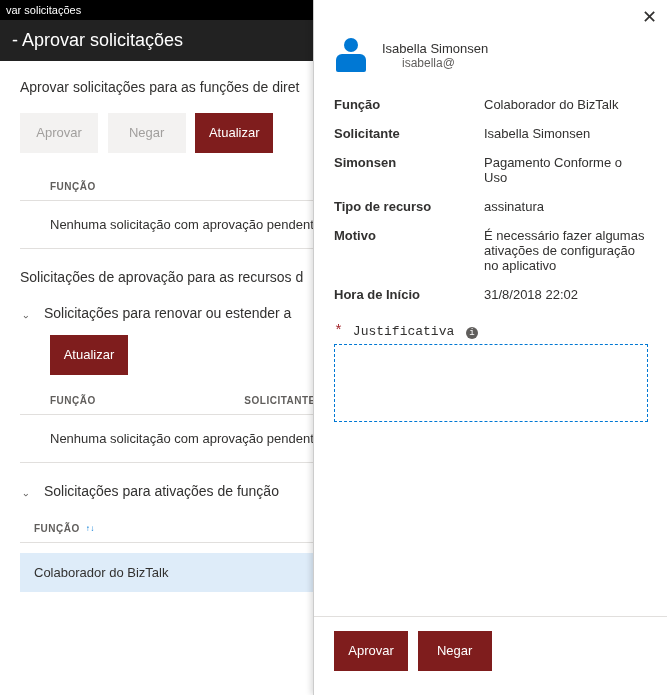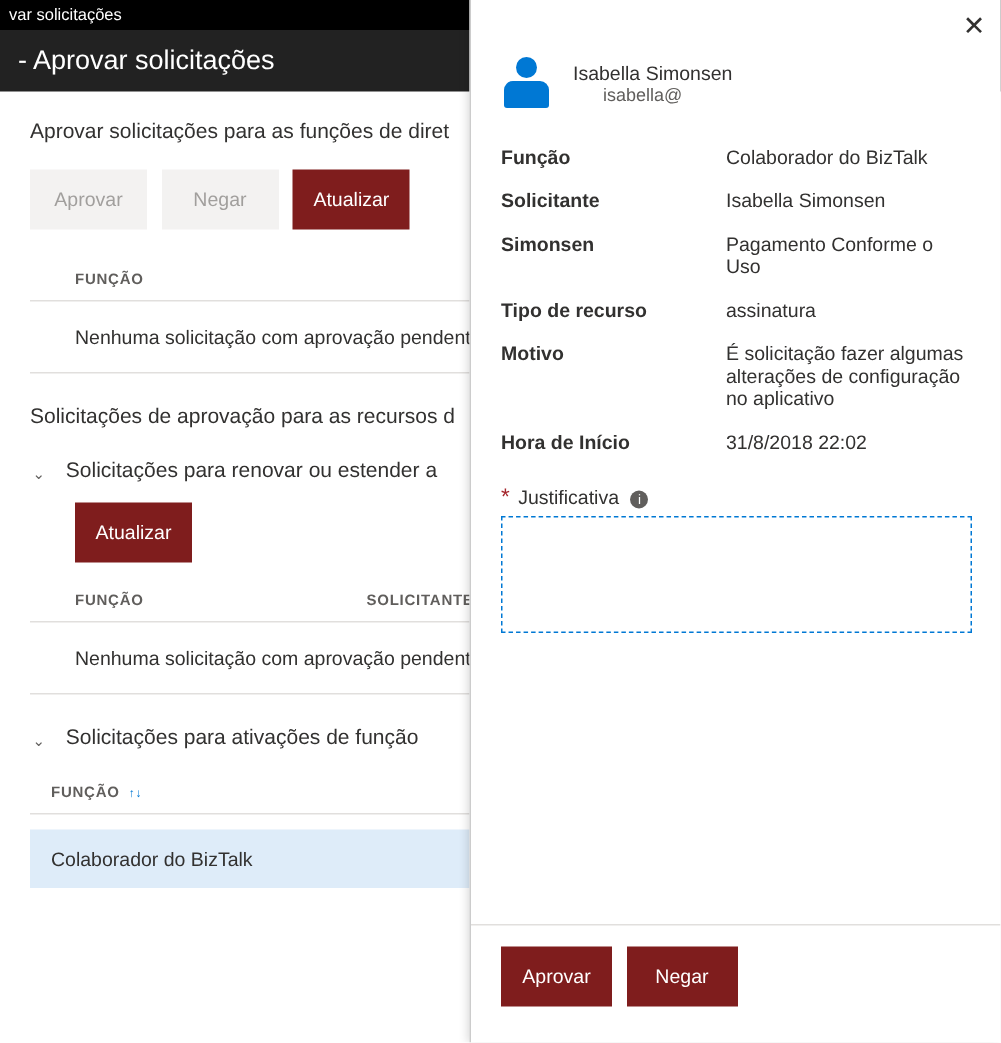--- a/index.html
+++ b/index.html
@@ -151,20 +151,21 @@
   .kv-row {
     display: flex;
     padding: 7px 0;
     font-size: 13px;
   }
   .kv-row .k { width: 150px; font-weight: 600; color: #323130;}
   .kv-row .v { flex: 1; color: #323130;}
   .just-label {
     padding: 14px 0 4px 0;
     font-size: 13px;
+    font-family: Liberation Mono, monospace;
   }
   .just-label .star { color: #a4262c; font-size: 15px; margin-right:2px;}
   .just-label .info {
     display:inline-block; width:12px; height:12px; border-radius:50%;
     background:#605e5c; color:#fff; font-size:9px; text-align:center; line-height:12px;
     margin-left:4px;
   }
   .just-box {
     width: 314px;
     height: 78px;
@@ -290,21 +291,21 @@
     <div class="kv-row">
         <div class="k">Simonsen</div>
         <div class="v">Pagamento Conforme o Uso</div>
       </div>
     <div class="kv-row">
         <div class="k">Tipo de recurso</div>
         <div class="v">assinatura</div>
       </div>
     <div class="kv-row">
         <div class="k">Motivo</div>
-        <div class="v">É solicitação fazer algumas alterações de configuração no aplicativo</div>
+        <div class="v">É necessário fazer algumas ativações de configuração no aplicativo</div>
       </div>
     <div class="kv-row">
         <div class="k">Hora de Início</div>
         <div class="v">31/8/2018 22:02</div>
       </div>
 
     <div class="just-label">
       <span class="star">*</span>
       <span>Justificativa</span>
       <span class="info">i</span>

